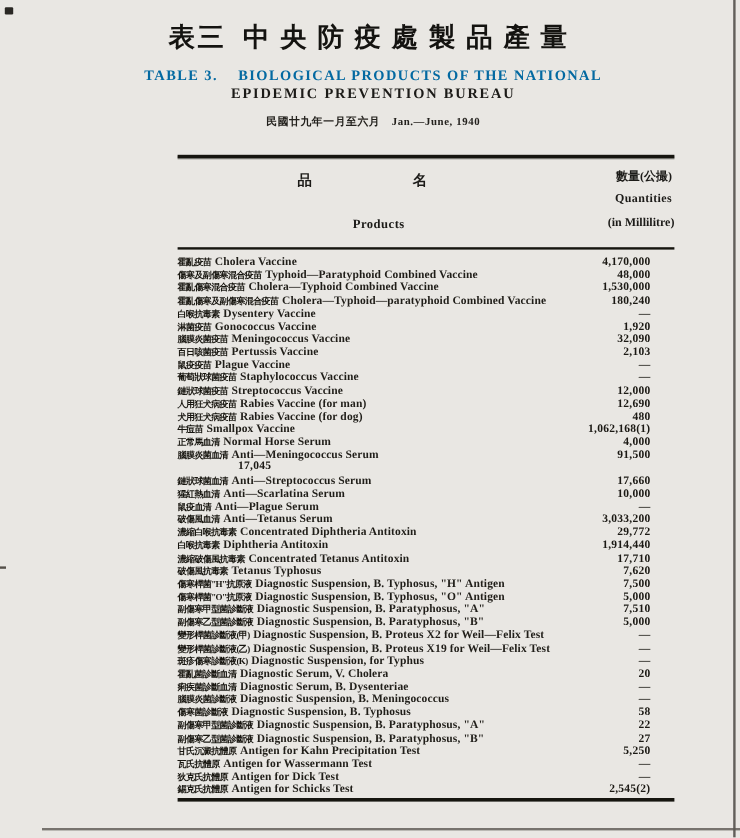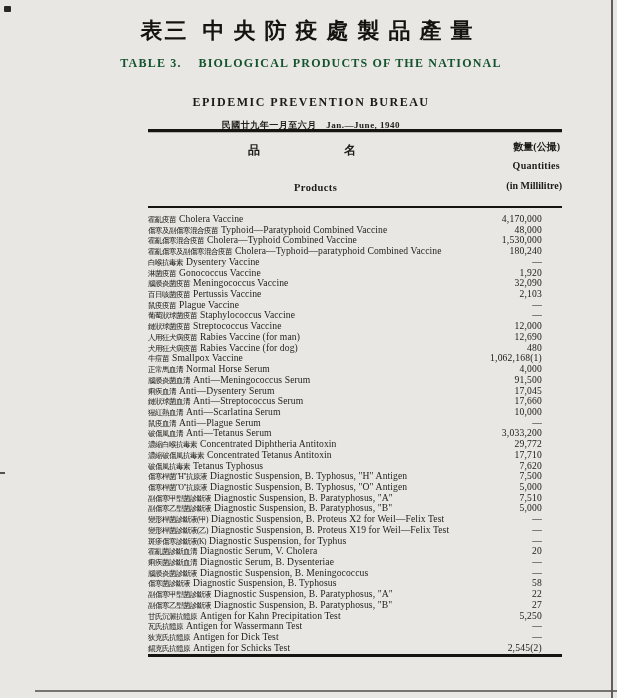--- a/index.html
+++ b/index.html
@@ -19,38 +19,38 @@
   .scan-edge-bottom{position:absolute;left:35px;right:0;top:690px;height:2px;background:#5a5650;opacity:.8;}
   .speck-tl{position:absolute;left:4px;top:6px;width:7px;height:6px;background:#2a2824;border-radius:1px;}
   .speck-l{position:absolute;left:0px;top:472px;width:5px;height:2px;background:#55504a;}
 
   .header{position:absolute;top:16px;left:11px;width:600px;text-align:center;}
   .title-zh{
     font-size:22px;font-weight:bold;letter-spacing:2px;color:#141310;
     font-family:"Liberation Serif",serif;
   }
   .title-zh .spaced{letter-spacing:9px;margin-left:14px;}
-  .sub-en{margin-top:10px;font-size:12px;font-weight:bold;letter-spacing:1.2px;color:#14532d;}
-  .sub-en2{margin-top:24px;font-size:12px;font-weight:bold;letter-spacing:1.5px;}
+  .sub-en{margin-top:10px;font-size:12px;font-weight:bold;letter-spacing:1.2px;color:#0369a1;}
+  .sub-en2{margin-top:0;font-size:12px;font-weight:bold;letter-spacing:1.5px;}
   .date-line{margin-top:9px;font-size:9px;font-weight:bold;letter-spacing:.5px;color:#23211d;}
 
   .table-wrap{position:absolute;left:148px;top:129px;width:414px;}
   .rule-top{height:3px;background:#16150f;box-shadow:0 1px 0 rgba(20,20,10,.25);}
   .rule-mid{height:2px;background:#16150f;margin-top:2px;}
   .rule-bottom{height:3px;background:#16150f;margin-top:3px;}
 
   .thead{position:relative;height:72px;font-weight:bold;}
   .th-pin{position:absolute;left:100px;top:10px;font-size:12px;}
   .th-ming{position:absolute;left:196px;top:10px;font-size:12px;}
   .th-qty-zh{position:absolute;right:2px;top:8px;font-size:10px;}
   .th-qty-en{position:absolute;right:2px;top:28px;font-size:10px;letter-spacing:.3px;margin-left:44px;}
   .th-products{position:absolute;left:146px;top:50px;font-size:10.5px;letter-spacing:.4px;}
   .th-qty-ml{position:absolute;right:0px;top:48px;font-size:10px;}
 
-  .rows{margin-top:4px;}
+  .rows{margin-top:4px;font-weight:bold;}
   .row{
     display:flex;justify-content:space-between;align-items:baseline;
     line-height:10.72px;height:10.72px;white-space:nowrap;
   }
   .cell-name{overflow:visible;}
   .zh{
     font-size:7.5px;color:#17150f;letter-spacing:-0.5px;
     filter:blur(0.45px);
     margin-right:3px;
   }
@@ -166,21 +166,20 @@
     <span class="cell-name"><span class="zh">正常馬血清</span><span class="en">Normal Horse Serum</span></span>
     <span class="qty">4,000</span>
   </div>
 
   <div class="row">
     <span class="cell-name"><span class="zh">腦膜炎菌血清</span><span class="en">Anti—Meningococcus Serum</span></span>
     <span class="qty">91,500</span>
   </div>
 
   <div class="row">
-    <span class="cell-name"><span class="zh">痢疾血清</span><span class="en">Anti—Dysentery Serum</span></span>
     <span class="qty">17,045</span>
   </div>
 
   <div class="row">
     <span class="cell-name"><span class="zh">鏈狀球菌血清</span><span class="en">Anti—Streptococcus Serum</span></span>
     <span class="qty">17,660</span>
   </div>
 
   <div class="row">
     <span class="cell-name"><span class="zh">猩紅熱血清</span><span class="en">Anti—Scarlatina Serum</span></span>
@@ -195,20 +194,24 @@
   <div class="row">
     <span class="cell-name"><span class="zh">破傷風血清</span><span class="en">Anti—Tetanus Serum</span></span>
     <span class="qty">3,033,200</span>
   </div>
 
   <div class="row">
     <span class="cell-name"><span class="zh">濃縮白喉抗毒素</span><span class="en">Concentrated Diphtheria Antitoxin</span></span>
     <span class="qty">29,772</span>
   </div>
 
+  <div class="row">
+    <span class="cell-name"><span class="zh">白喉抗毒素</span><span class="en">Diphtheria Antitoxin</span></span>
+    <span class="qty">1,914,440</span>
+  </div>
 
   <div class="row">
     <span class="cell-name"><span class="zh">濃縮破傷風抗毒素</span><span class="en">Concentrated Tetanus Antitoxin</span></span>
     <span class="qty">17,710</span>
   </div>
 
   <div class="row">
     <span class="cell-name"><span class="zh">破傷風抗毒素</span><span class="en">Tetanus Typhosus</span></span>
     <span class="qty">7,620</span>
   </div>

